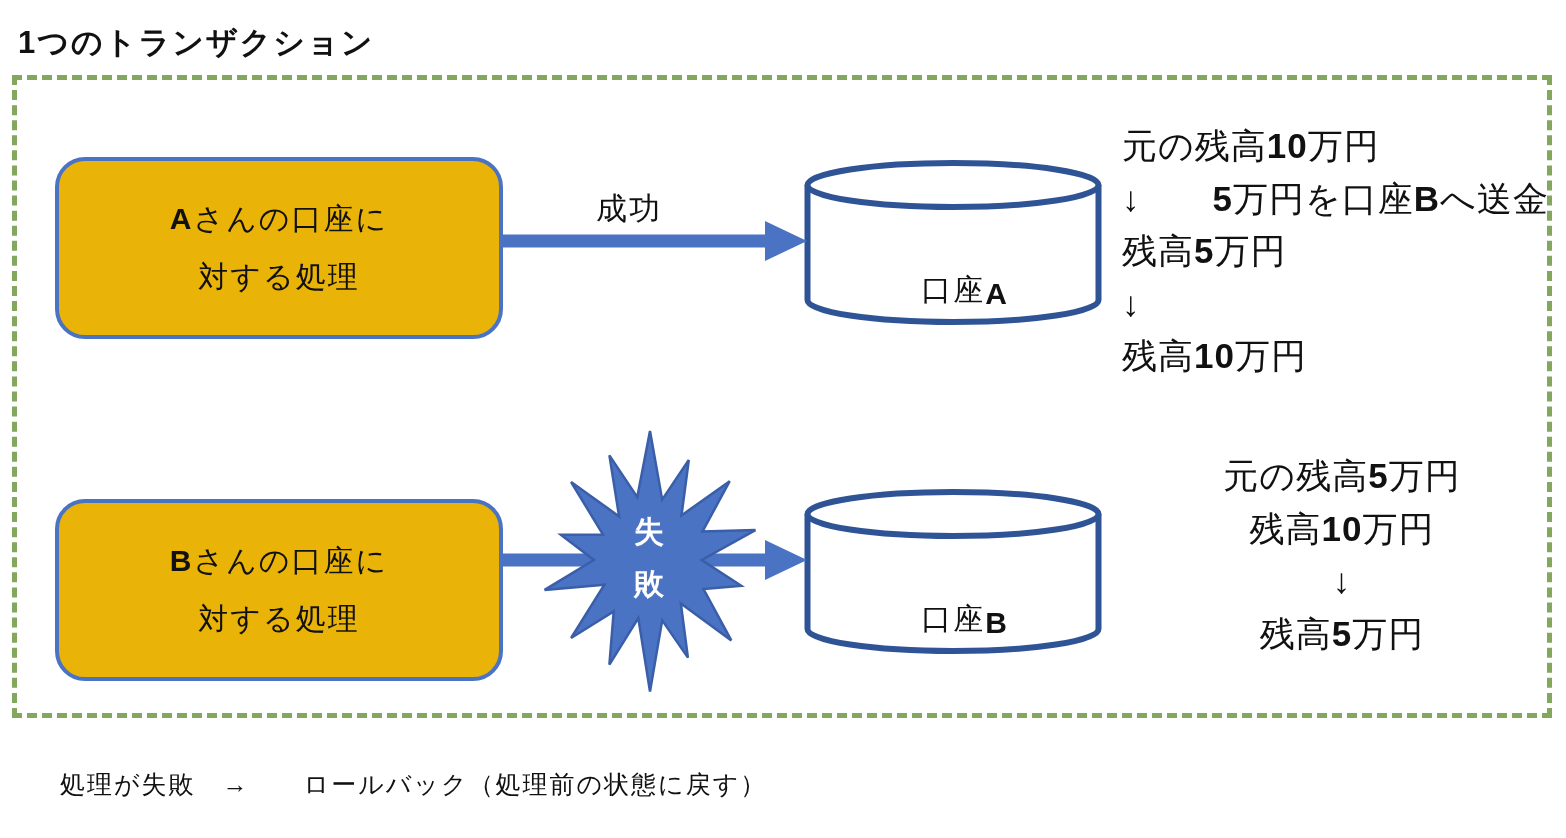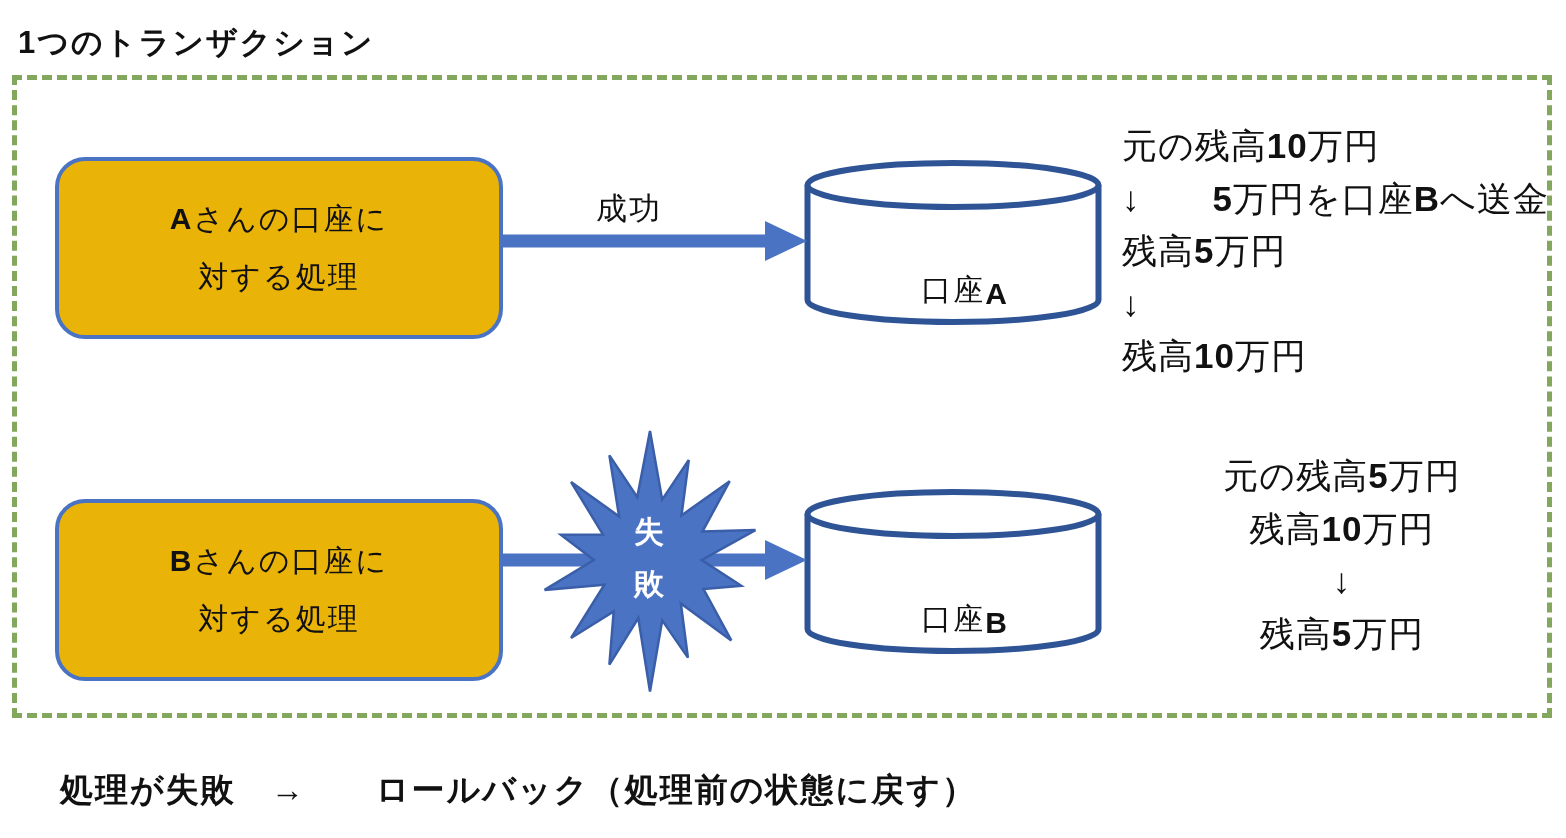--- a/index.html
+++ b/index.html
@@ -64,21 +64,21 @@
   #burst{left:525px;top:425px;width:250px;height:270px;z-index:2;}
   .burst-label{
     position:absolute;left:50%;top:50%;transform:translate(-53%,-52%);
     width:36px;text-align:center;word-break:break-all;
     font-size:30px;font-weight:700;line-height:52px;
     color:var(--burst-text);letter-spacing:0;
   }
 
   .caption{
     left:60px;top:768px;
-    font-size:33px;font-weight:700;letter-spacing:2px;text-align:center;
+    font-size:25px;font-weight:400;letter-spacing:2px;text-align:center;
   }
 
   .lat{font-weight:700;}
   .caption .lat,.page-title .lat{font-weight:700;}
 </style>
 </head>
 <body>
 
 <div class="abs page-title"><span class="lat">1</span>つのトランザクション</div>
 

